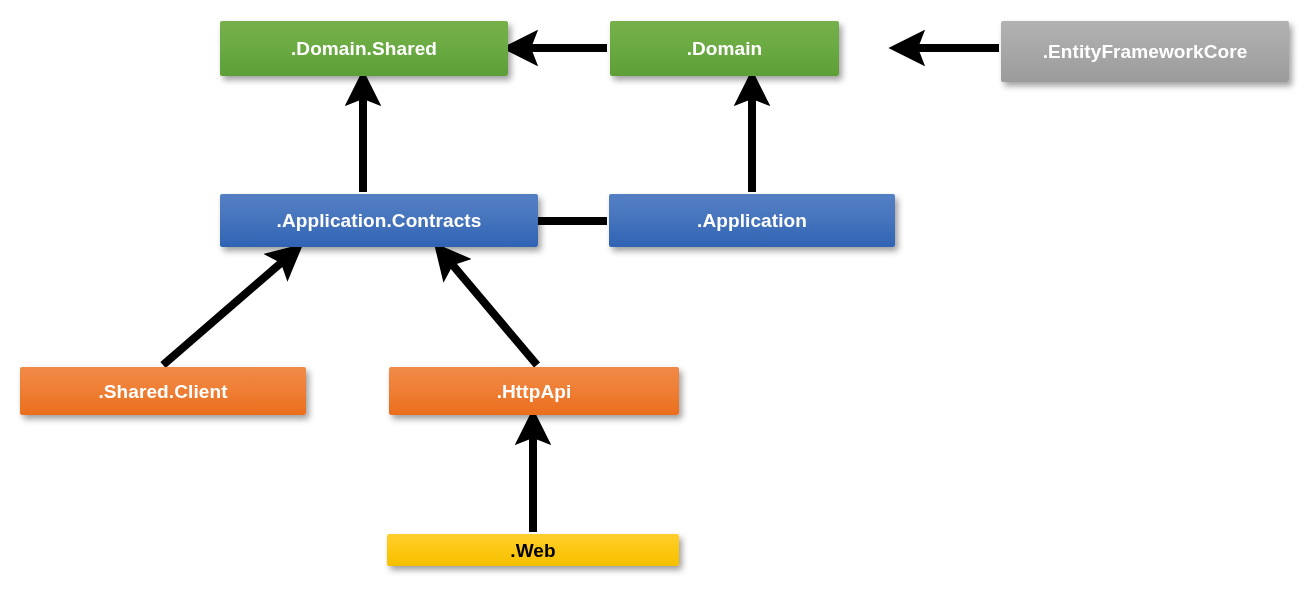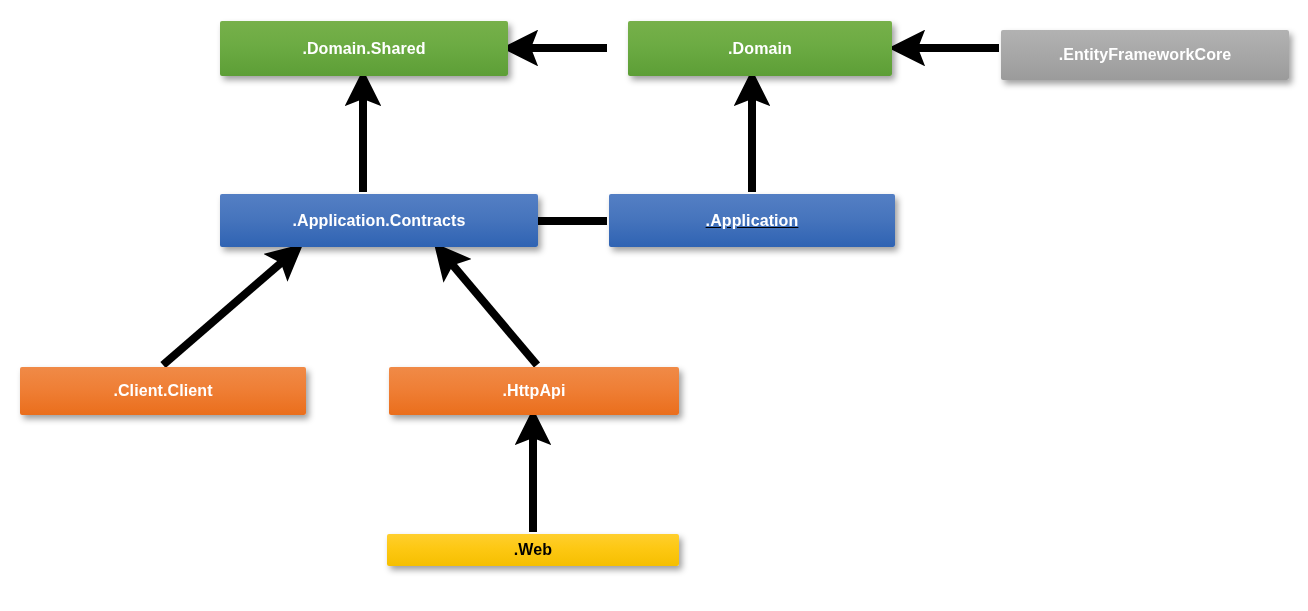--- a/index.html
+++ b/index.html
@@ -28,21 +28,21 @@
     position: absolute;
     box-sizing: border-box;
     display: flex;
     align-items: center;
     justify-content: center;
     border-radius: 2px;
     box-shadow: 3px 4px 6px rgba(0,0,0,0.38);
     z-index: 2;
   }
   .node-label {
-    font-size: 16px;
+    font-size: 19px;
     font-weight: bold;
     letter-spacing: 0.1px;
     text-align: left;
     line-height: 1;
     white-space: nowrap;
     user-select: none;
   }
   .node.green {
     background: linear-gradient(to bottom, #77b04a 0%, #6cab43 45%, #5d9e36 100%);
   }
@@ -88,34 +88,34 @@
         <line x1="163" y1="365" x2="296" y2="250" stroke="#000000" stroke-width="8" marker-end="url(#arrowhead)"></line>
         <line x1="537" y1="365" x2="440" y2="250" stroke="#000000" stroke-width="8" marker-end="url(#arrowhead)"></line>
         <line x1="533" y1="532" x2="533" y2="418" stroke="#000000" stroke-width="8" marker-end="url(#arrowhead)"></line>
       </g>
   </svg>
 
   <div id="nodes-layer">
       <div class="node green" style="left: 220px; top: 21px; width: 288px; height: 55px;">
         <span class="node-label" style="color: rgb(255, 255, 255);">.Domain.Shared</span>
       </div>
-      <div class="node green" style="left: 628px; top: 21px; width: 264px; height: 55px;">
+      <div class="node green" style="left: 610px; top: 21px; width: 229px; height: 55px;">
         <span class="node-label" style="color: rgb(255, 255, 255);">.Domain</span>
       </div>
-      <div class="node gray" style="left: 1001px; top: 30px; width: 288px; height: 50px;">
+      <div class="node gray" style="left: 1001px; top: 21px; width: 288px; height: 61px;">
         <span class="node-label" style="color: rgb(255, 255, 255);">.EntityFrameworkCore</span>
       </div>
       <div class="node blue" style="left: 220px; top: 194px; width: 318px; height: 53px;">
         <span class="node-label" style="color: rgb(255, 255, 255);">.Application.Contracts</span>
       </div>
-      <div class="node blue" style="left: 609px; top: 194px; width: 286px; height: 53px; text-decoration: underline;">
+      <div class="node blue" style="left: 609px; top: 194px; width: 286px; height: 53px;">
         <span class="node-label" style="color: rgb(255, 255, 255);">.Application</span>
       </div>
       <div class="node orange" style="left: 20px; top: 367px; width: 286px; height: 48px;">
-        <span class="node-label" style="color: rgb(255, 255, 255);">.Client.Client</span>
+        <span class="node-label" style="color: rgb(255, 255, 255);">.Shared.Client</span>
       </div>
       <div class="node orange" style="left: 389px; top: 367px; width: 290px; height: 48px;">
         <span class="node-label" style="color: rgb(255, 255, 255);">.HttpApi</span>
       </div>
       <div class="node yellow" style="left: 387px; top: 534px; width: 292px; height: 32px;">
         <span class="node-label" style="color: rgb(0, 0, 0);">.Web</span>
       </div>
     </div>
 
 </div>

